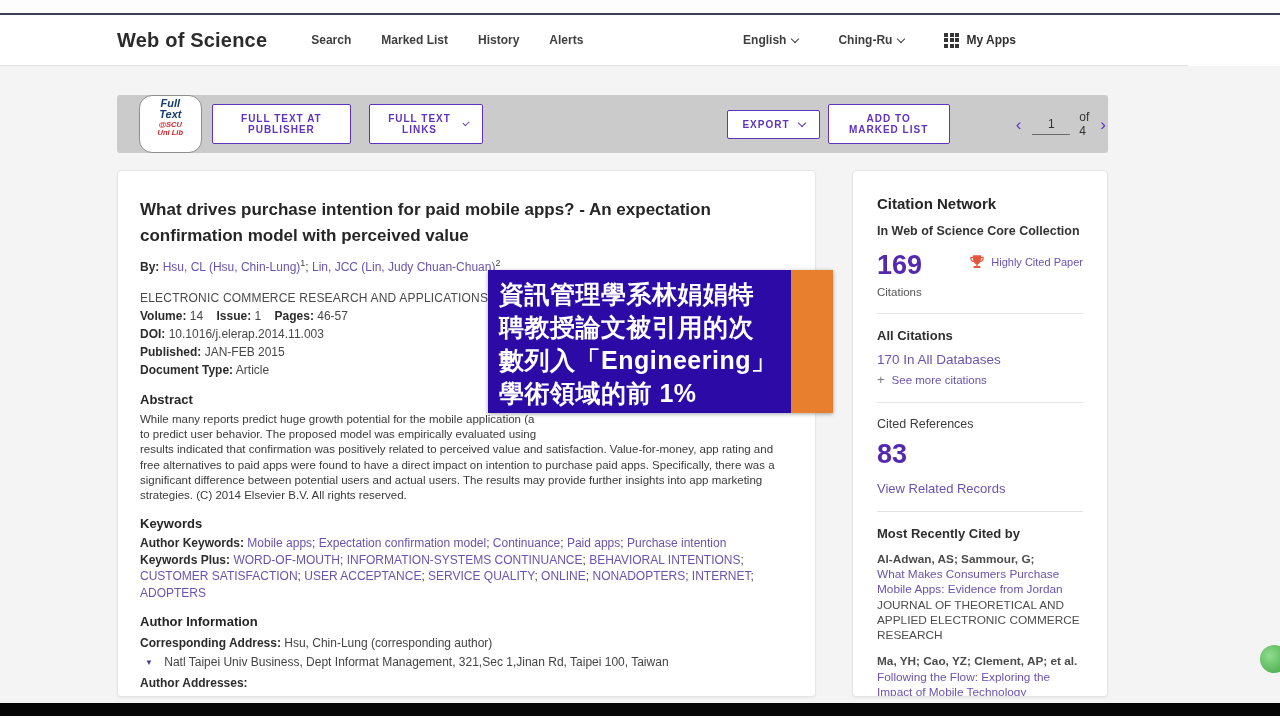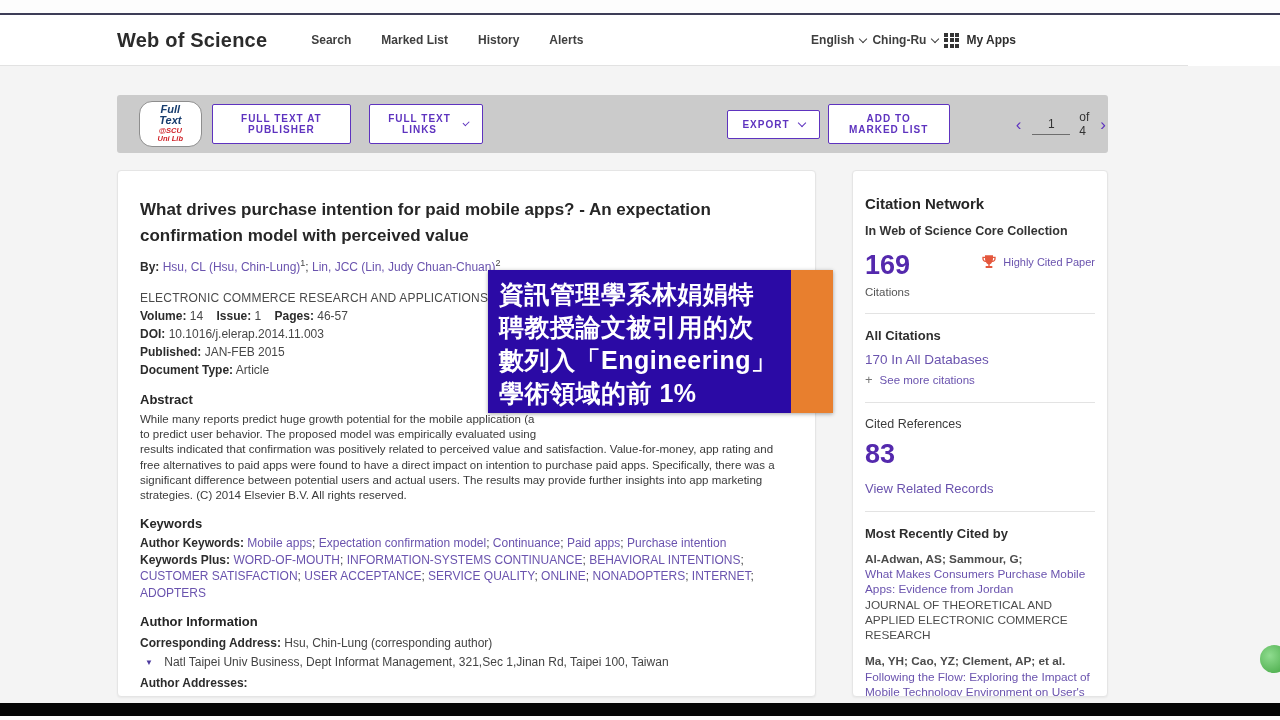--- a/index.html
+++ b/index.html
@@ -6,33 +6,33 @@
   html,body { width:1280px; height:720px; overflow:hidden; font-family:"Liberation Sans",sans-serif; background:#fff; }
   .abs { position:absolute; }
 
   
   #top-strip { left:0; top:0; width:1280px; height:13px; background:#fdfdfd; }
   #top-line  { left:0; top:13px; width:1280px; height:2px; background:#3d3d57; }
   #header    { left:0; top:15px; width:1188px; height:51px; background:#ffffff; border-bottom:1px solid #e2e2e2; display:flex; align-items:center; }
   #logo { margin-left:117px; font-size:20px; font-weight:bold; color:#2b2b2b; letter-spacing:.2px; }
   #main-nav { display:flex; gap:30px; margin-left:44px; }
   #main-nav .nav-link { font-size:12px; font-weight:bold; color:#3f3f3f; cursor:pointer; }
-  #header-right { margin-left:auto; margin-right:172px; display:flex; align-items:center; gap:6px; }
+  #header-right { margin-left:auto; margin-right:172px; display:flex; align-items:center; gap:40px; }
   .hdr-dd { font-size:12px; font-weight:bold; color:#3f3f3f; display:flex; align-items:center; cursor:pointer; }
   .chev { display:inline-block; width:6px; height:6px; border-right:1.6px solid currentColor; border-bottom:1.6px solid currentColor; transform:rotate(45deg); margin-left:6px; margin-top:-3px; }
   .myapps { display:flex; align-items:center; gap:7px; font-size:12px; font-weight:bold; color:#2f2f2f; cursor:pointer; }
   .grid-ico { display:grid; grid-template-columns:repeat(3,4px); grid-template-rows:repeat(3,4px); gap:1.5px; }
   .grid-ico i { background:#343434; }
 
   
   #page-bg { left:0; top:66px; width:1280px; height:637px; background:#f4f4f4; }
 
   
   #toolbar { left:117px; top:95px; width:991px; height:58px; background:#cbcbcb; border-radius:3px; display:flex; align-items:center; }
-  .pill { margin-left:22px; background:#fff; border:1.5px solid #8e8e8e; border-radius:13px; padding:2px 12px 4px; text-align:center; line-height:1.05; cursor:pointer; }
+  .pill { margin-left:22px; background:#fff; border:1.5px solid #8e8e8e; border-radius:13px; padding:2px 12px 16px; text-align:center; line-height:1.05; cursor:pointer; }
   .pill .l1 { font-size:11px; font-weight:bold; font-style:italic; color:#173d6e; }
   .pill .l2 { font-size:7.5px; font-weight:bold; font-style:italic; color:#cf1f25; }
   .wos-btn { background:#fff; border:1px solid #5E33BF; border-radius:2px; color:#5E33BF; font-size:10px; font-weight:bold; letter-spacing:1px; padding:8px 14px; display:flex; align-items:center; cursor:pointer; font-family:"Liberation Sans",sans-serif; }
   .wos-btn .chev { border-color:#5E33BF; }
   #btn-ftap { margin-left:10px; }
   #btn-ftl  { margin-left:18px; }
   #btn-export { margin-left:244px; }
   #btn-add { margin-left:8px; }
   #pager { margin-left:64px; display:flex; align-items:center; gap:9px; }
   .pg-arrow { color:#5E33BF; font-size:17px; line-height:1; cursor:pointer; padding:0 2px; }
@@ -56,21 +56,21 @@
   #authorinfo-block { margin-top:6px; font-size:12px; color:#444; line-height:16px; }
   .tri { font-size:8px; color:#4c3a9e; margin-right:8px; vertical-align:1px; cursor:pointer; }
   .addr-row { margin-top:3px; padding-left:5px; }
 
   
   #overlay-banner { left:488px; top:270px; width:345px; height:143px; display:flex; box-shadow:0 1px 4px rgba(0,0,0,.35); }
   #overlay-blue { width:303px; height:143px; background:#2b0aa5; color:#fff; font-weight:bold; font-size:25px; line-height:33px; padding:8px 4px 8px 11px; letter-spacing:.5px; }
   #overlay-orange { width:42px; height:143px; background:#e87f2e; }
 
   
-  #sidebar-card { left:852px; top:170px; width:256px; height:527px; background:#fff; border:1px solid #e5e5e5; border-radius:4px; box-shadow:0 1px 2px rgba(0,0,0,.05); padding:24px 12px; overflow:hidden; }
+  #sidebar-card { left:852px; top:170px; width:256px; height:527px; background:#fff; border:1px solid #e5e5e5; border-radius:4px; box-shadow:0 1px 2px rgba(0,0,0,.05); padding:24px 24px; overflow:hidden; }
   #cn-title { font-size:15px; font-weight:bold; color:#262626; }
   #cn-sub { margin-top:12px; font-size:12.5px; font-weight:bold; color:#333; }
   #cit-row { margin-top:13px; display:flex; justify-content:space-between; align-items:flex-start; }
   .big-num { font-size:27px; font-weight:bold; color:#5429ad; line-height:1.05; cursor:pointer; }
   .num-cap { margin-top:7px; font-size:11.5px; color:#555; }
   #hcp { display:flex; align-items:center; gap:6px; margin-top:3px; }
   #hcp span { font-size:11px; color:#6a53ae; cursor:pointer; }
   .divider { border:none; border-top:1px solid #e3e3e3; margin:15px 0 0; }
   .sb-head { margin-top:14px; font-size:13px; font-weight:bold; color:#2e2e2e; }
   .sb-head-reg { margin-top:14px; font-size:12.5px; color:#3c3c3c; }

